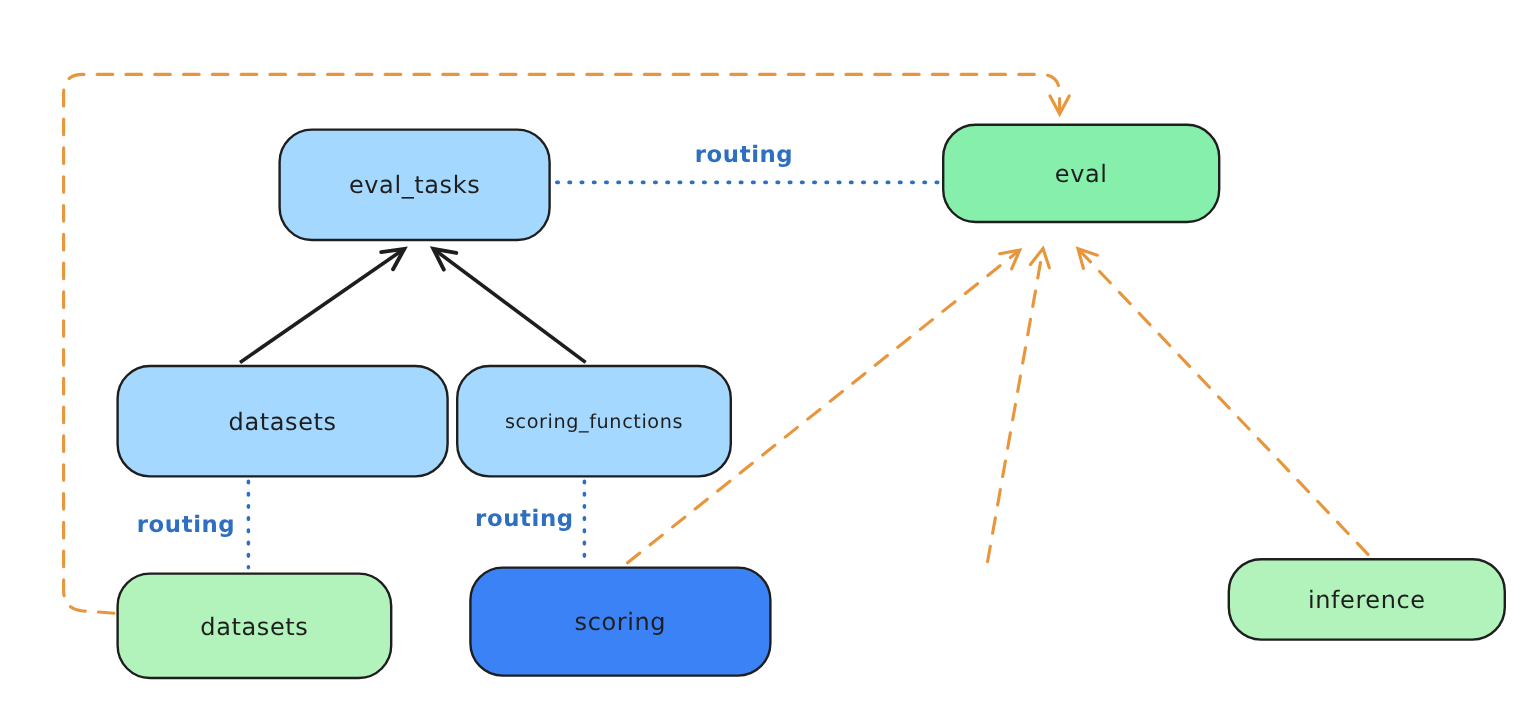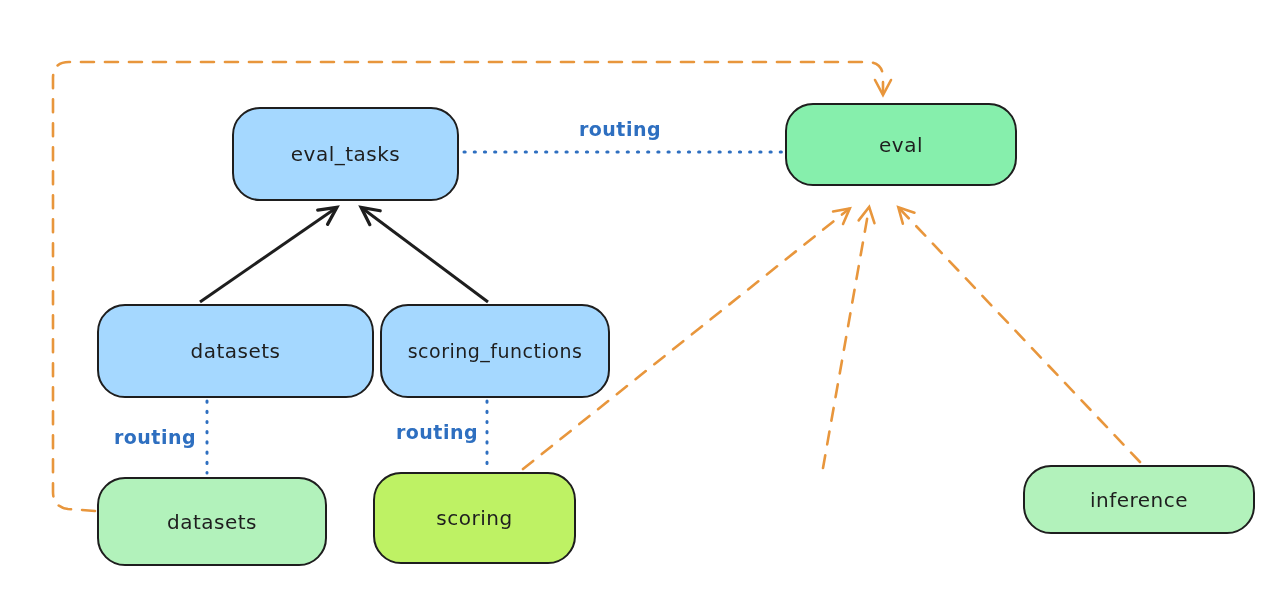--- a/index.html
+++ b/index.html
@@ -70,29 +70,29 @@
   </div>
 
   <div class="node" style="left: 785px; top: 103px; width: 232px; height: 83px; background-color: #86efac;">
     <span>eval</span>
   </div>
 
   <div class="node" style="left: 97px; top: 304px; width: 277px; height: 94px; background-color: rgb(165, 216, 255);">
     <span>datasets</span>
   </div>
 
-  <div class="node" style="left: 380px; top: 304px; width: 230px; height: 94px; font-size: 19px; background-color: rgb(165, 216, 255);">
+  <div class="node" style="left: 380px; top: 304px; width: 230px; height: 94px; font-size: 16px; background-color: rgb(165, 216, 255);">
     <span>scoring_functions</span>
   </div>
 
   <div class="node" style="left: 97px; top: 477px; width: 230px; height: 89px; background-color: rgb(178, 242, 187);">
     <span>datasets</span>
   </div>
 
-  <div class="node" style="left: 373px; top: 472px; width: 203px; height: 92px; background-color: #bef264;">
+  <div class="node" style="left: 391px; top: 472px; width: 252px; height: 92px; background-color: #3b82f6;">
     <span>scoring</span>
   </div>
 
 
   <div class="node" style="left: 1023px; top: 465px; width: 232px; height: 69px; background-color: rgb(178, 242, 187);">
     <span>inference</span>
   </div>
 
   <div class="routing-label" style="left:570px; top:118px; width:100px;">routing</div>
 

